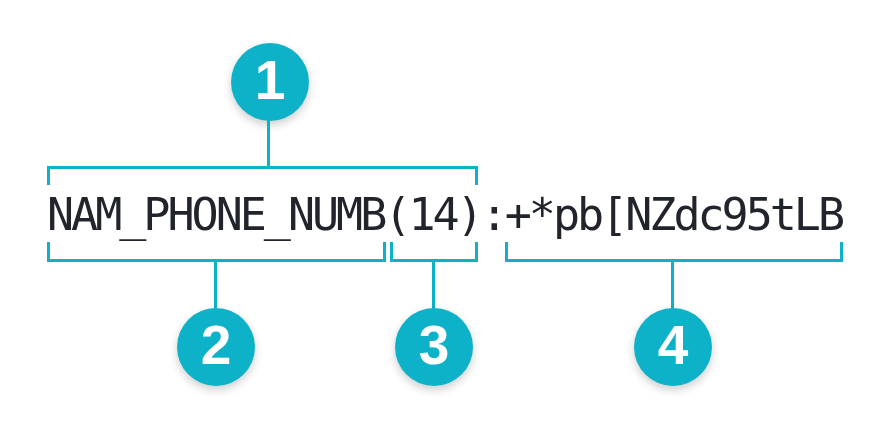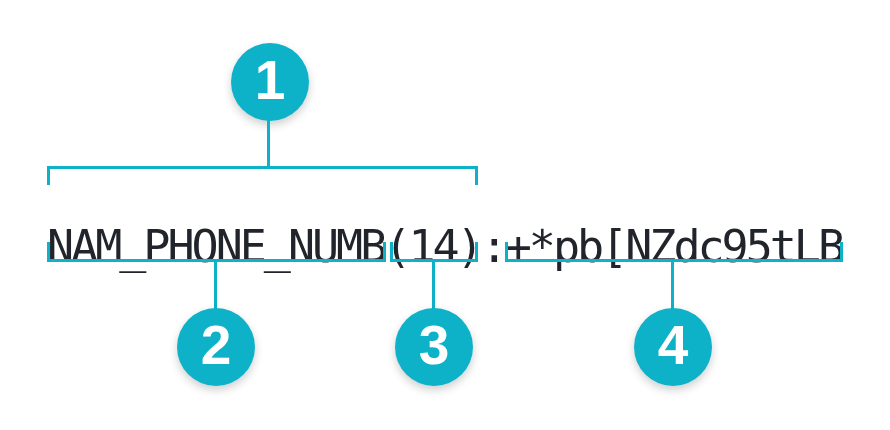--- a/index.html
+++ b/index.html
@@ -18,21 +18,20 @@
   }
   .token{
     position:absolute;
     left:47px;top:192px;
     font-family:"DejaVu Sans Mono",monospace;
     font-size:45px;
     line-height:45px;
     letter-spacing:-3px;
     color:var(--text);
     white-space:pre;
-    margin-top:32px;
   }
   .bracket{
     position:absolute;
     border-color:var(--accent);
     border-style:solid;
     border-width:0;
   }
   .bracket.top{
     top:166px;height:19px;
     border-top-width:3px;border-left-width:3px;border-right-width:3px;

